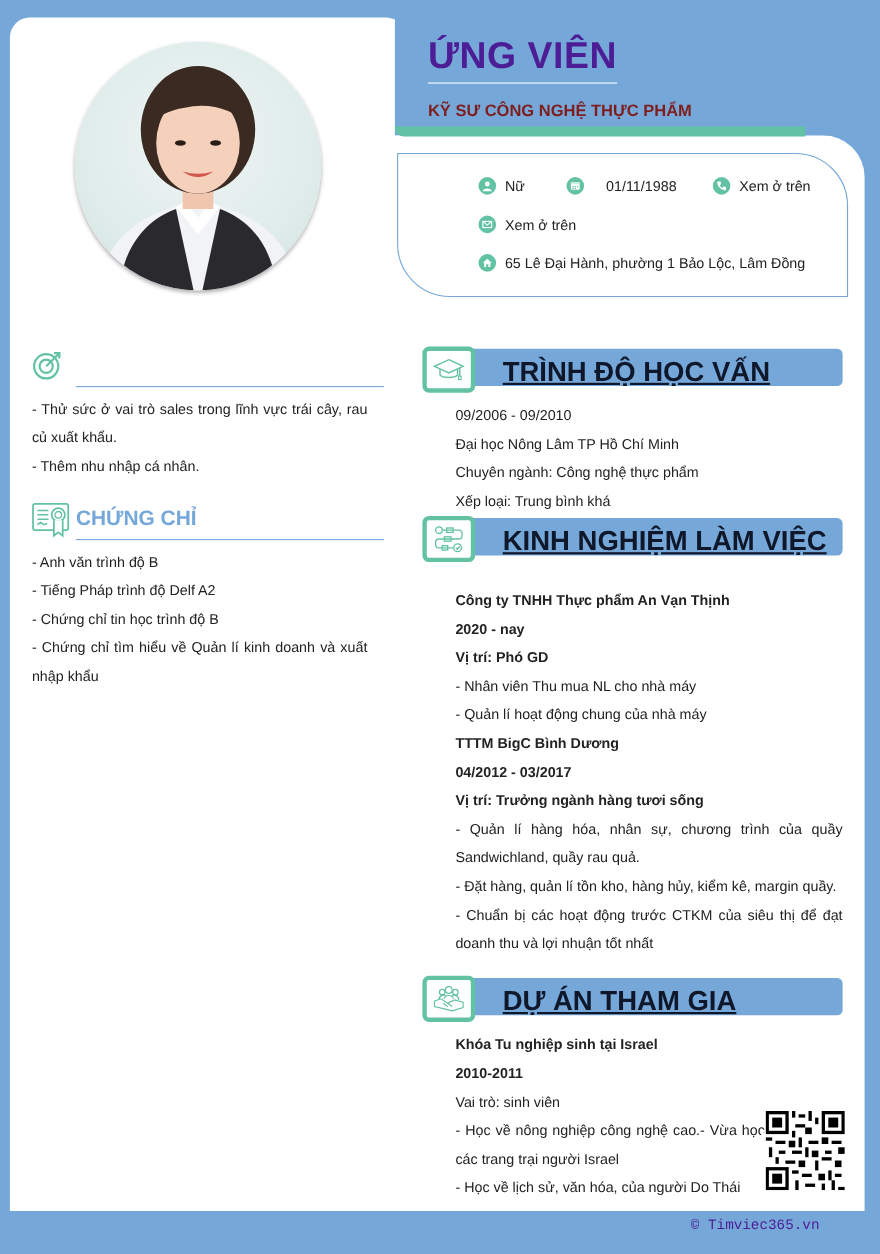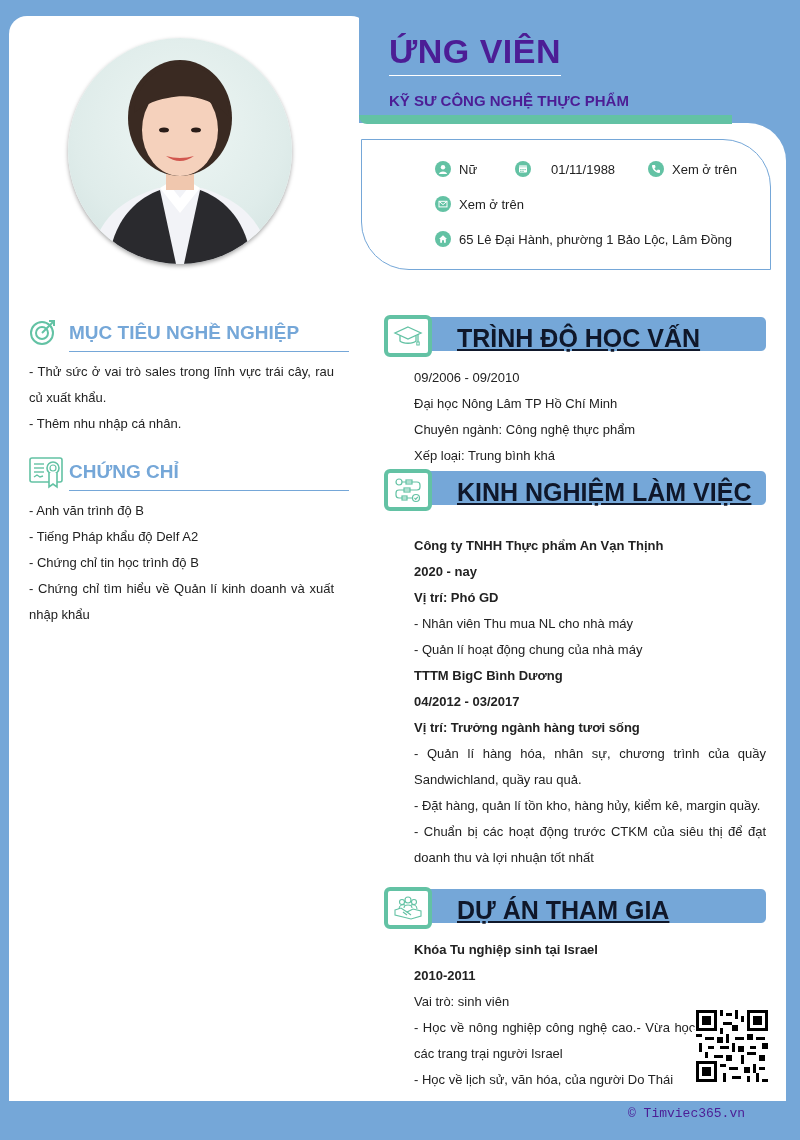--- a/index.html
+++ b/index.html
@@ -30,21 +30,21 @@
     left: 359px; top: 115px; width: 373px; height: 9px;
     background: #63c2a4; border-radius: 0 0 0 8px;
   }
   .name {
     left: 389px; top: 32px;
     font-size: 34px; font-weight: bold; color: #4c1d95; letter-spacing: 0.5px;
     padding-bottom: 4px; border-bottom: 1px solid #fff;
   }
   .title {
     left: 389px; top: 92px;
-    font-size: 15px; font-weight: bold; color: #4c1d95;
+    font-size: 15px; font-weight: bold; color: #7f1d1d;
   }
 
   
   .avatar {
     left: 68px; top: 38px; width: 224px; height: 226px;
     border-radius: 50%;
     background: radial-gradient(circle at 50% 40%, #eef6f4 0%, #dfecea 60%, #cfe0de 100%);
     box-shadow: 0 2px 4px rgba(0,0,0,0.35);
     overflow: hidden;
   }
@@ -201,21 +201,20 @@
 
 <div class="lsec-head" style="top:320px;">
   <span class="ico">
     <svg width="28" height="28" viewBox="0 0 28 28">
         <circle cx="13" cy="15" r="11" fill="none" stroke="#63c2a4" stroke-width="2"></circle>
         <circle cx="13" cy="15" r="6" fill="none" stroke="#63c2a4" stroke-width="2"></circle>
         <path d="M13 15 L24 4" stroke="#63c2a4" stroke-width="2"></path>
         <path d="M20 3 L25 3 L25 8" fill="none" stroke="#63c2a4" stroke-width="2"></path>
       </svg>
   </span>
-  <span class="label">MỤC TIÊU NGHỀ NGHIỆP</span>
   <span class="line"></span>
 </div>
 <div class="ltext" style="top:359px;">
   <div>- Thử sức ở vai trò sales trong lĩnh vực trái cây, rau củ xuất khẩu.</div>
   <div>- Thêm nhu nhập cá nhân.</div>
 </div>
 
 <div class="lsec-head" style="top:459px;">
   <span class="ico">
     <svg width="36" height="32" viewBox="0 0 36 32">
@@ -229,21 +228,21 @@
         <circle cx="24" cy="11" r="6" fill="none" stroke="#63c2a4" stroke-width="1.6"></circle>
         <circle cx="24" cy="11" r="3" fill="none" stroke="#63c2a4" stroke-width="1.2"></circle>
         <path d="M20 16 L20 30 L24 27 L28 30 L28 16" fill="#fff" stroke="#63c2a4" stroke-width="1.6"></path>
       </svg>
   </span>
   <span class="label">CHỨNG CHỈ</span>
   <span class="line"></span>
 </div>
 <div class="ltext" style="top:498px;">
   <div>- Anh văn trình độ B</div>
-  <div>- Tiếng Pháp khẩu độ Delf A2</div>
+  <div>- Tiếng Pháp trình độ Delf A2</div>
   <div>- Chứng chỉ tin học trình độ B</div>
   <div>- Chứng chỉ tìm hiểu về Quản lí kinh doanh và xuất nhập khẩu</div>
 </div>
 
 <div class="rsec-head" style="top:315px;">
   <div class="bar"></div>
   <span class="label">TRÌNH ĐỘ HỌC VẤN</span>
   <div class="ibox">
     <svg width="30" height="24" viewBox="0 0 30 24">
         <path d="M15 3 L28 9 L15 15 L2 9 Z" fill="none" stroke="#63c2a4" stroke-width="1.3"></path>

